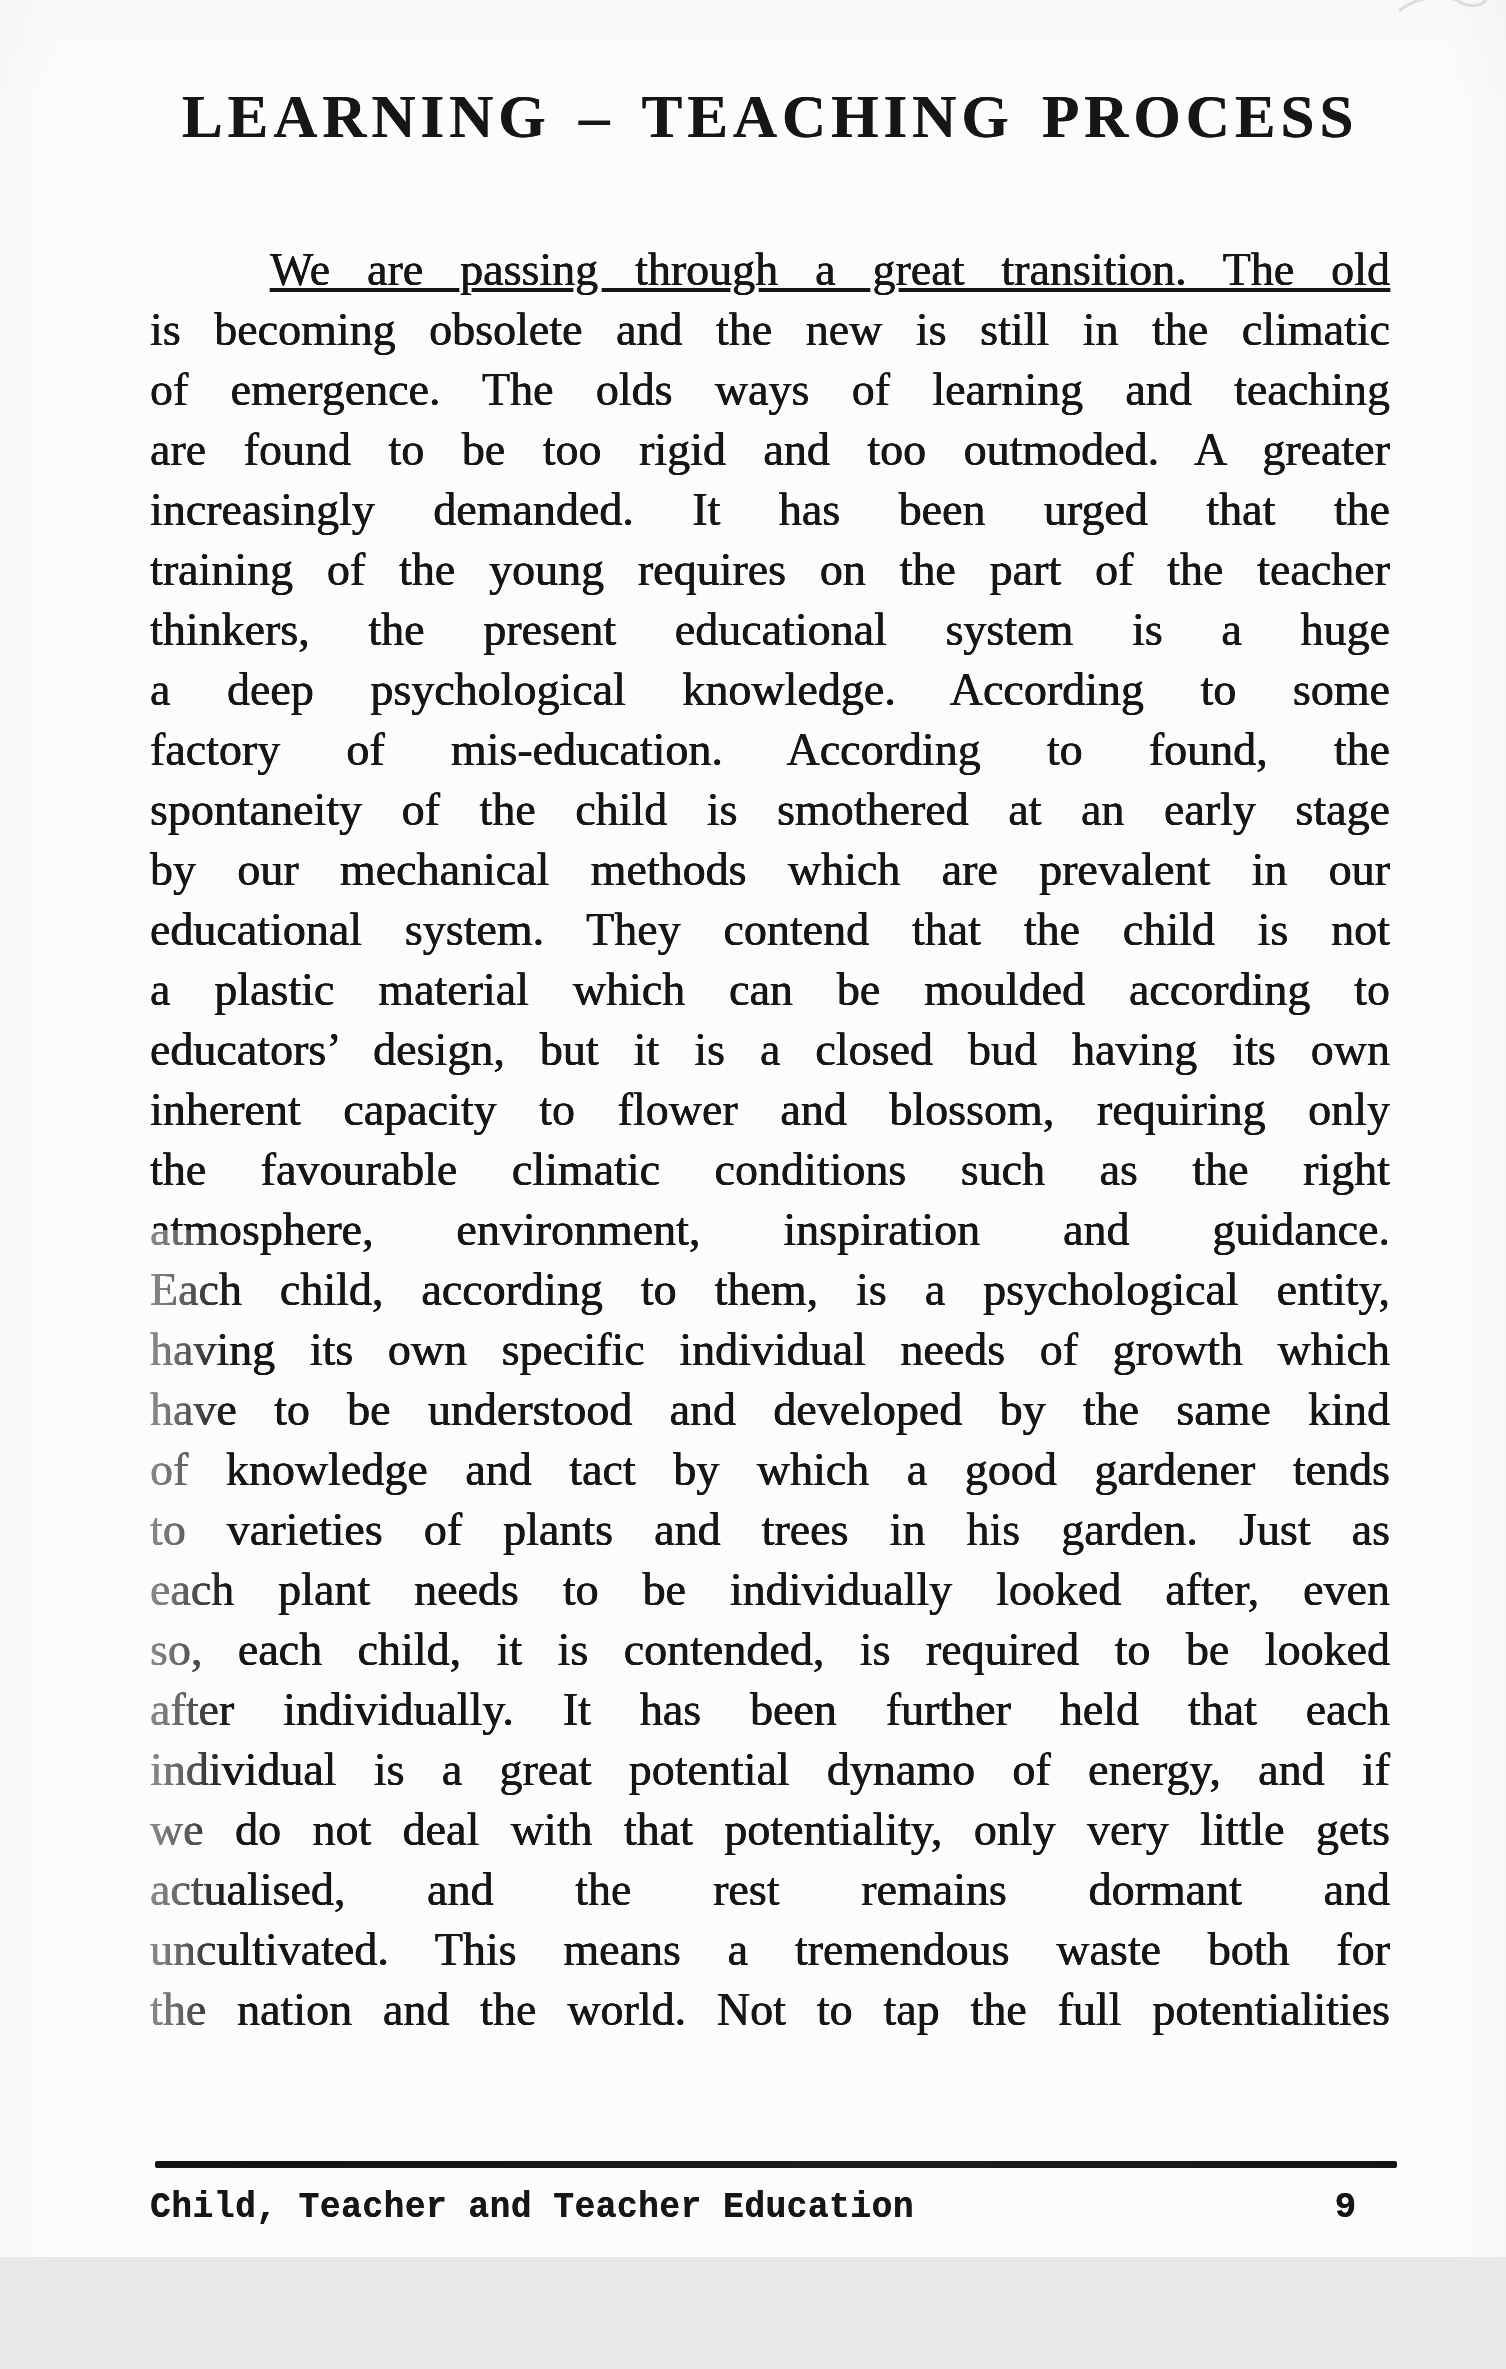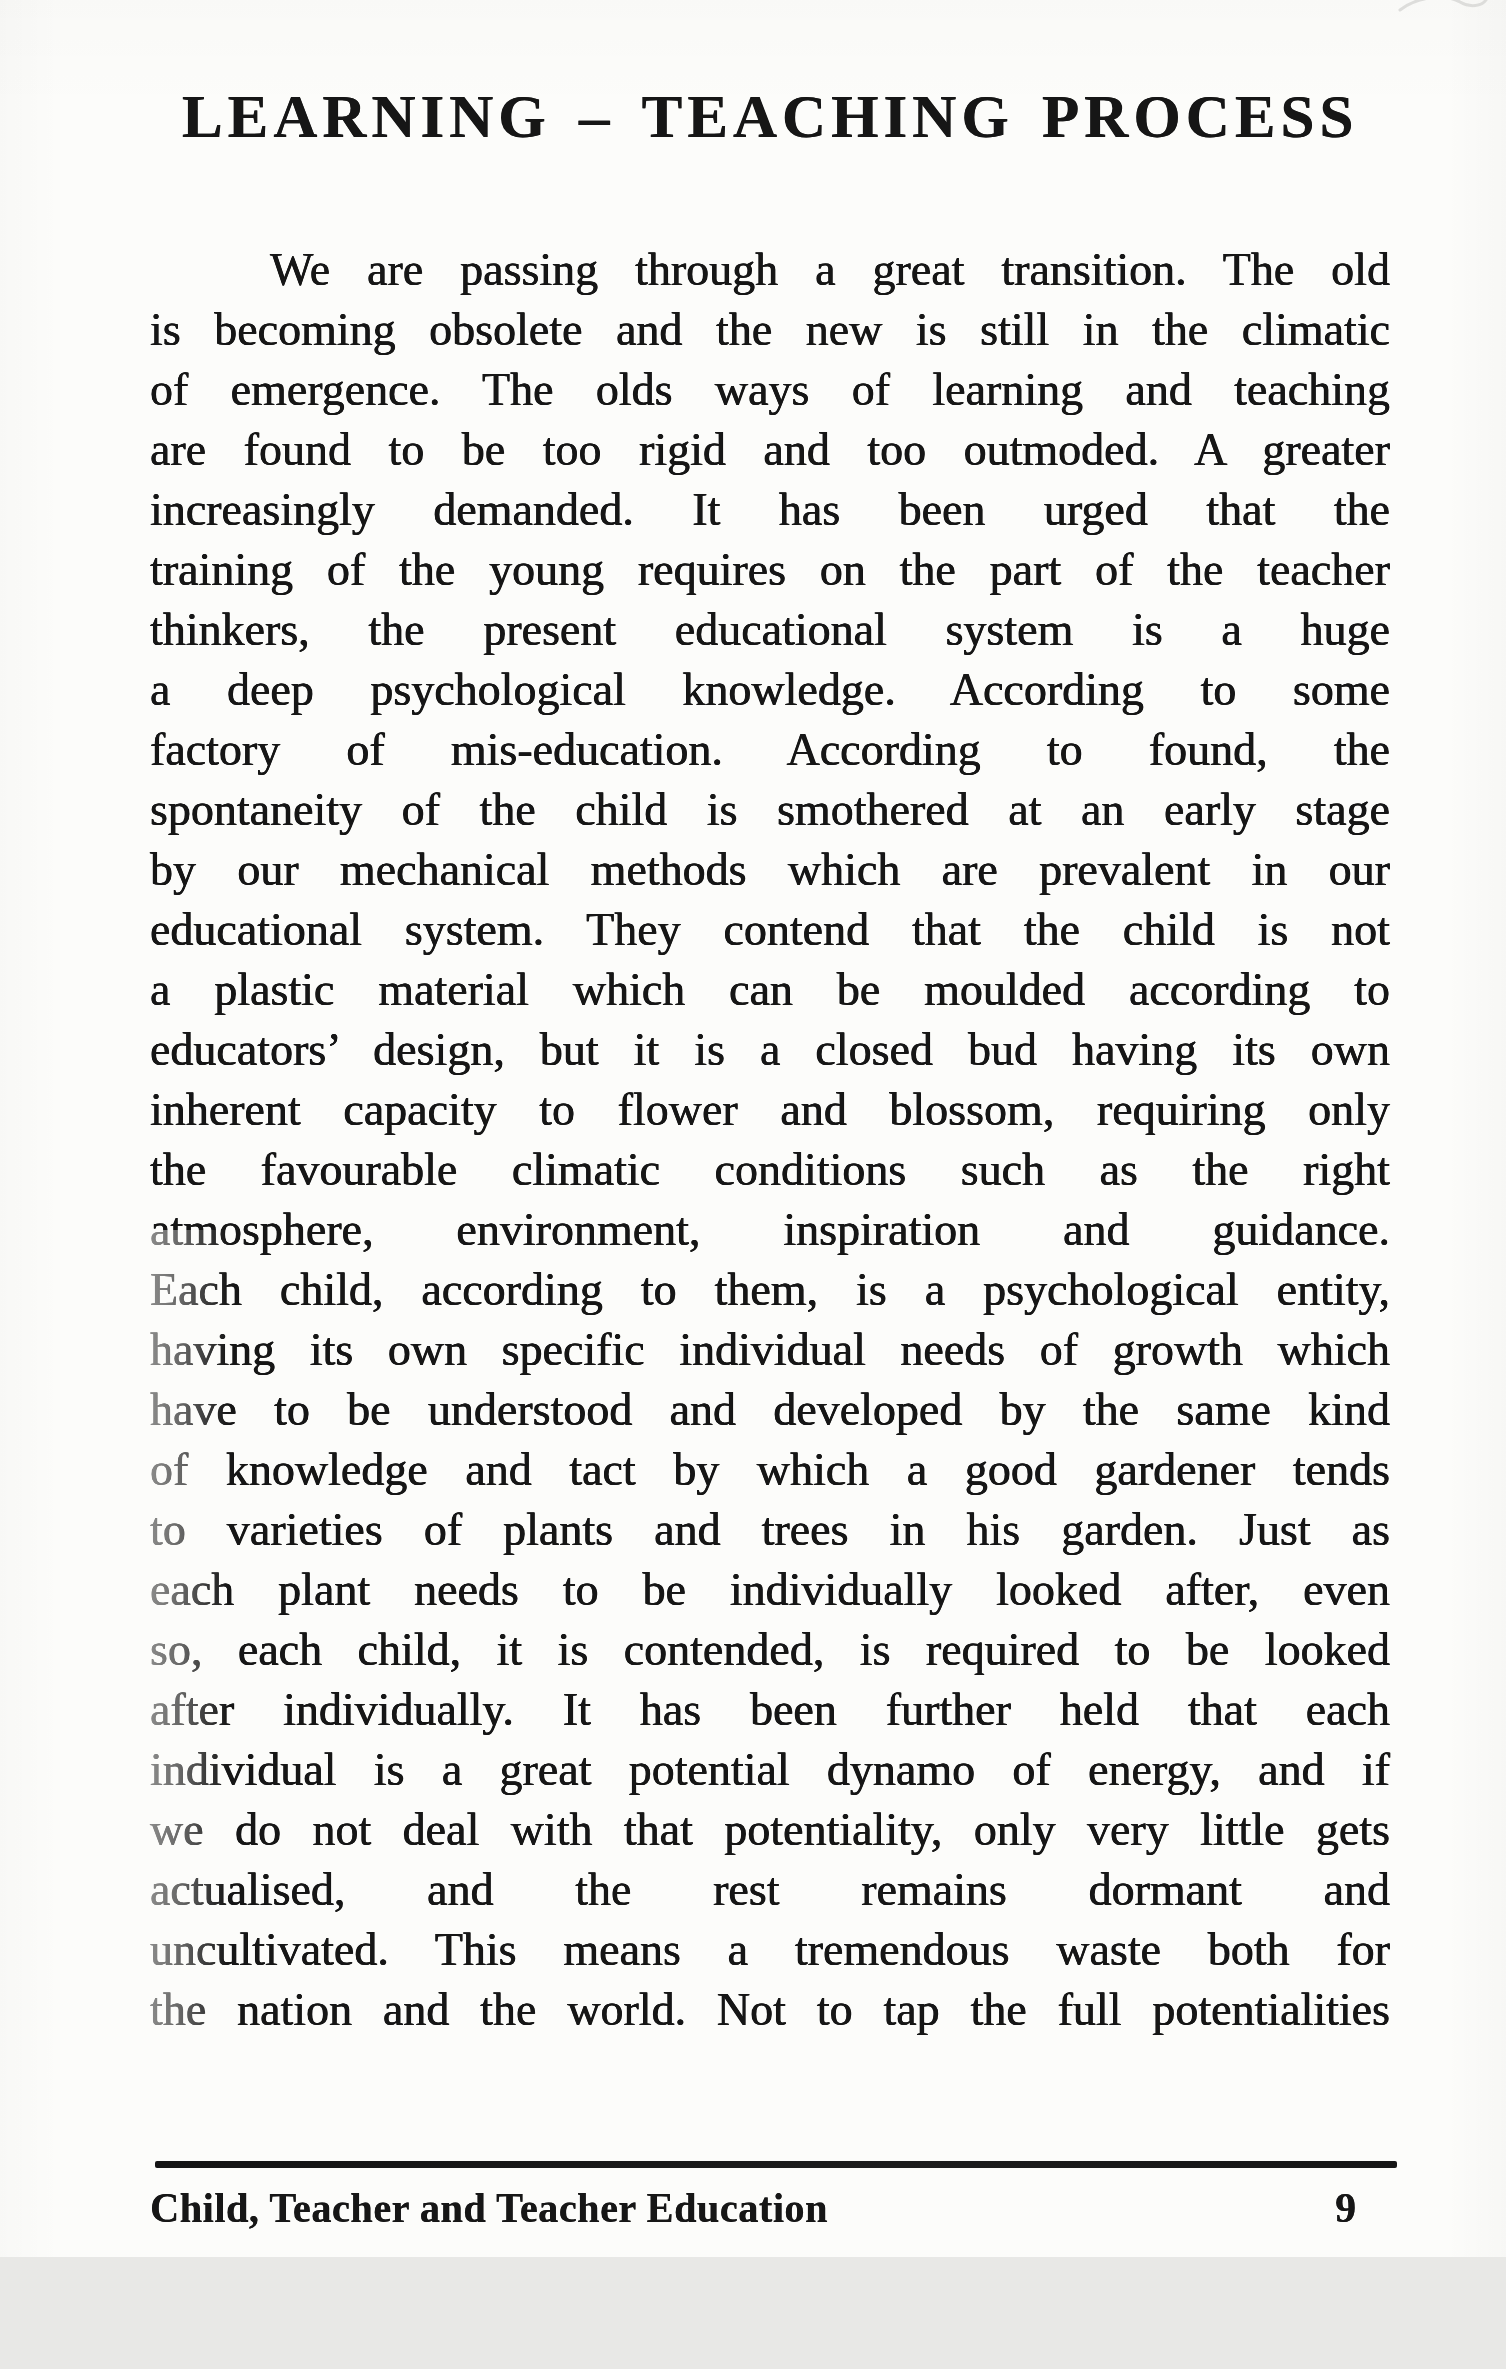--- a/index.html
+++ b/index.html
@@ -35,41 +35,42 @@
     width: 1240px;
     font-size: 46px;
     text-shadow: 0.35px 0 0 currentColor, -0.35px 0 0 currentColor;
   }
   .line {
     line-height: 60px;
     text-align: justify;
     text-align-last: justify;
     white-space: normal;
   }
-  .line.indent { padding-left: 120px; }
+  .line.indent { padding-left: 120px; text-decoration: underline; }
   .footer-rule {
     position: absolute;
     top: 2161px;
     left: 155px;
     width: 1242px;
     height: 7px;
     background: linear-gradient(to right, #141414 0%, #1d1d1d 60%, #161616 100%);
     border-radius: 2px;
   }
   .footer-row {
     position: absolute;
     top: 2180px;
     left: 150px;
     width: 1240px;
     display: flex;
     justify-content: space-between;
     align-items: baseline;
-    font-size: 42px;
+    font-size: 36px;
     line-height: 56px;
     font-weight: 700;
+    font-family: Liberation Mono, monospace;
   }
   .footer-book-title {
     letter-spacing: 0.5px;
     transform: scaleX(0.96);
     transform-origin: left center;
     text-shadow: 0.3px 0 0 currentColor;
   }
   .footer-page-number {
     padding-right: 34px;
     text-shadow: 0.3px 0 0 currentColor;

